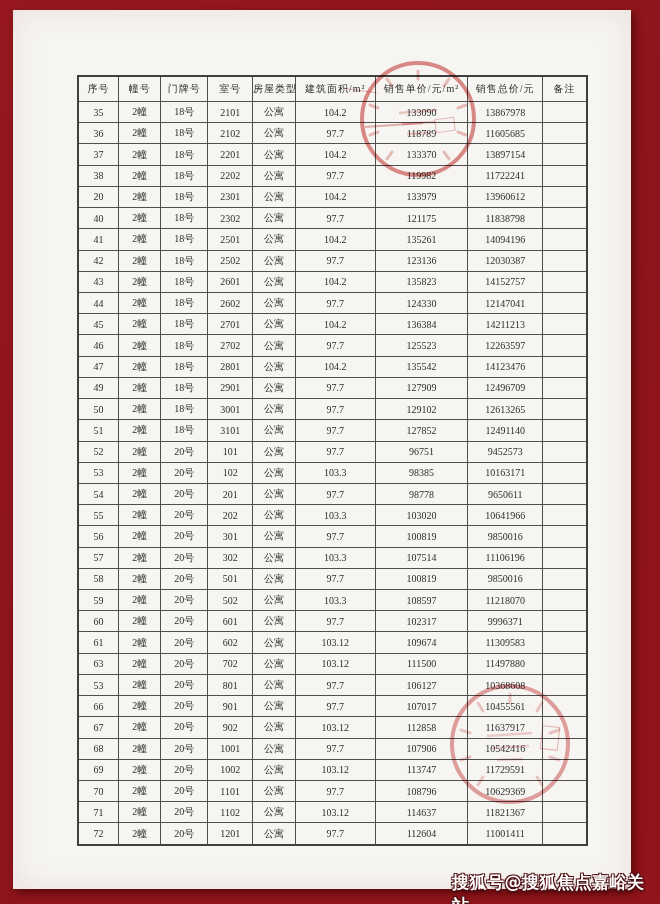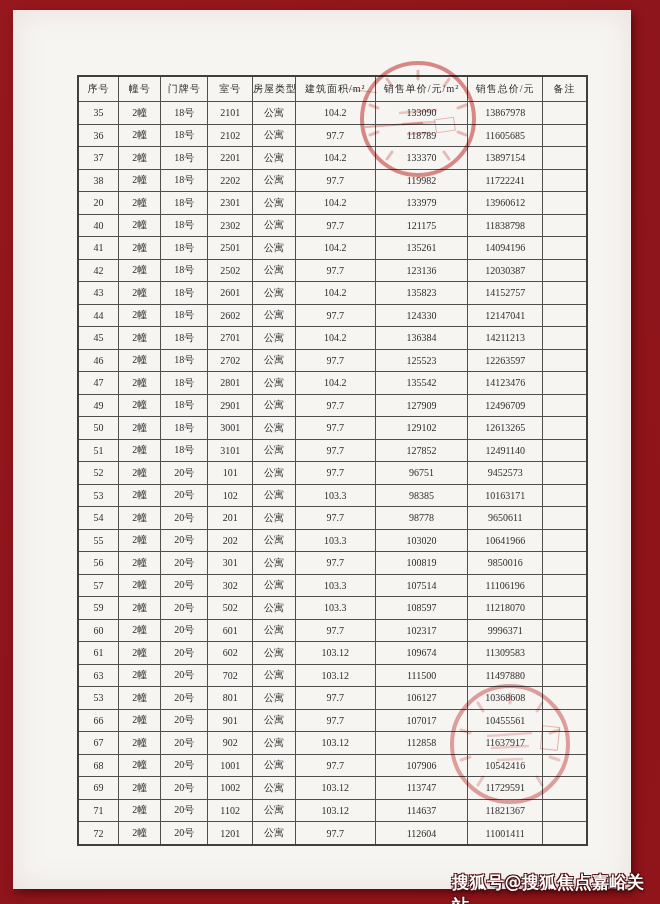--- a/index.html
+++ b/index.html
@@ -308,20 +308,31 @@
             <td>2幢</td>
             <td>20号</td>
             <td>302</td>
             <td>公寓</td>
             <td>103.3</td>
             <td>107514</td>
             <td>11106196</td>
             <td></td>
           </tr>
           <tr>
+            <td>58</td>
+            <td>2幢</td>
+            <td>20号</td>
+            <td>501</td>
+            <td>公寓</td>
+            <td>97.7</td>
+            <td>100819</td>
+            <td>9850016</td>
+            <td></td>
+          </tr>
+          <tr>
             <td>59</td>
             <td>2幢</td>
             <td>20号</td>
             <td>502</td>
             <td>公寓</td>
             <td>103.3</td>
             <td>108597</td>
             <td>11218070</td>
             <td></td>
           </tr>
@@ -404,20 +415,31 @@
           </tr>
           <tr>
             <td>69</td>
             <td>2幢</td>
             <td>20号</td>
             <td>1002</td>
             <td>公寓</td>
             <td>103.12</td>
             <td>113747</td>
             <td>11729591</td>
+            <td></td>
+          </tr>
+          <tr>
+            <td>70</td>
+            <td>2幢</td>
+            <td>20号</td>
+            <td>1101</td>
+            <td>公寓</td>
+            <td>97.7</td>
+            <td>108796</td>
+            <td>10629369</td>
             <td></td>
           </tr>
           <tr>
             <td>71</td>
             <td>2幢</td>
             <td>20号</td>
             <td>1102</td>
             <td>公寓</td>
             <td>103.12</td>
             <td>114637</td>

